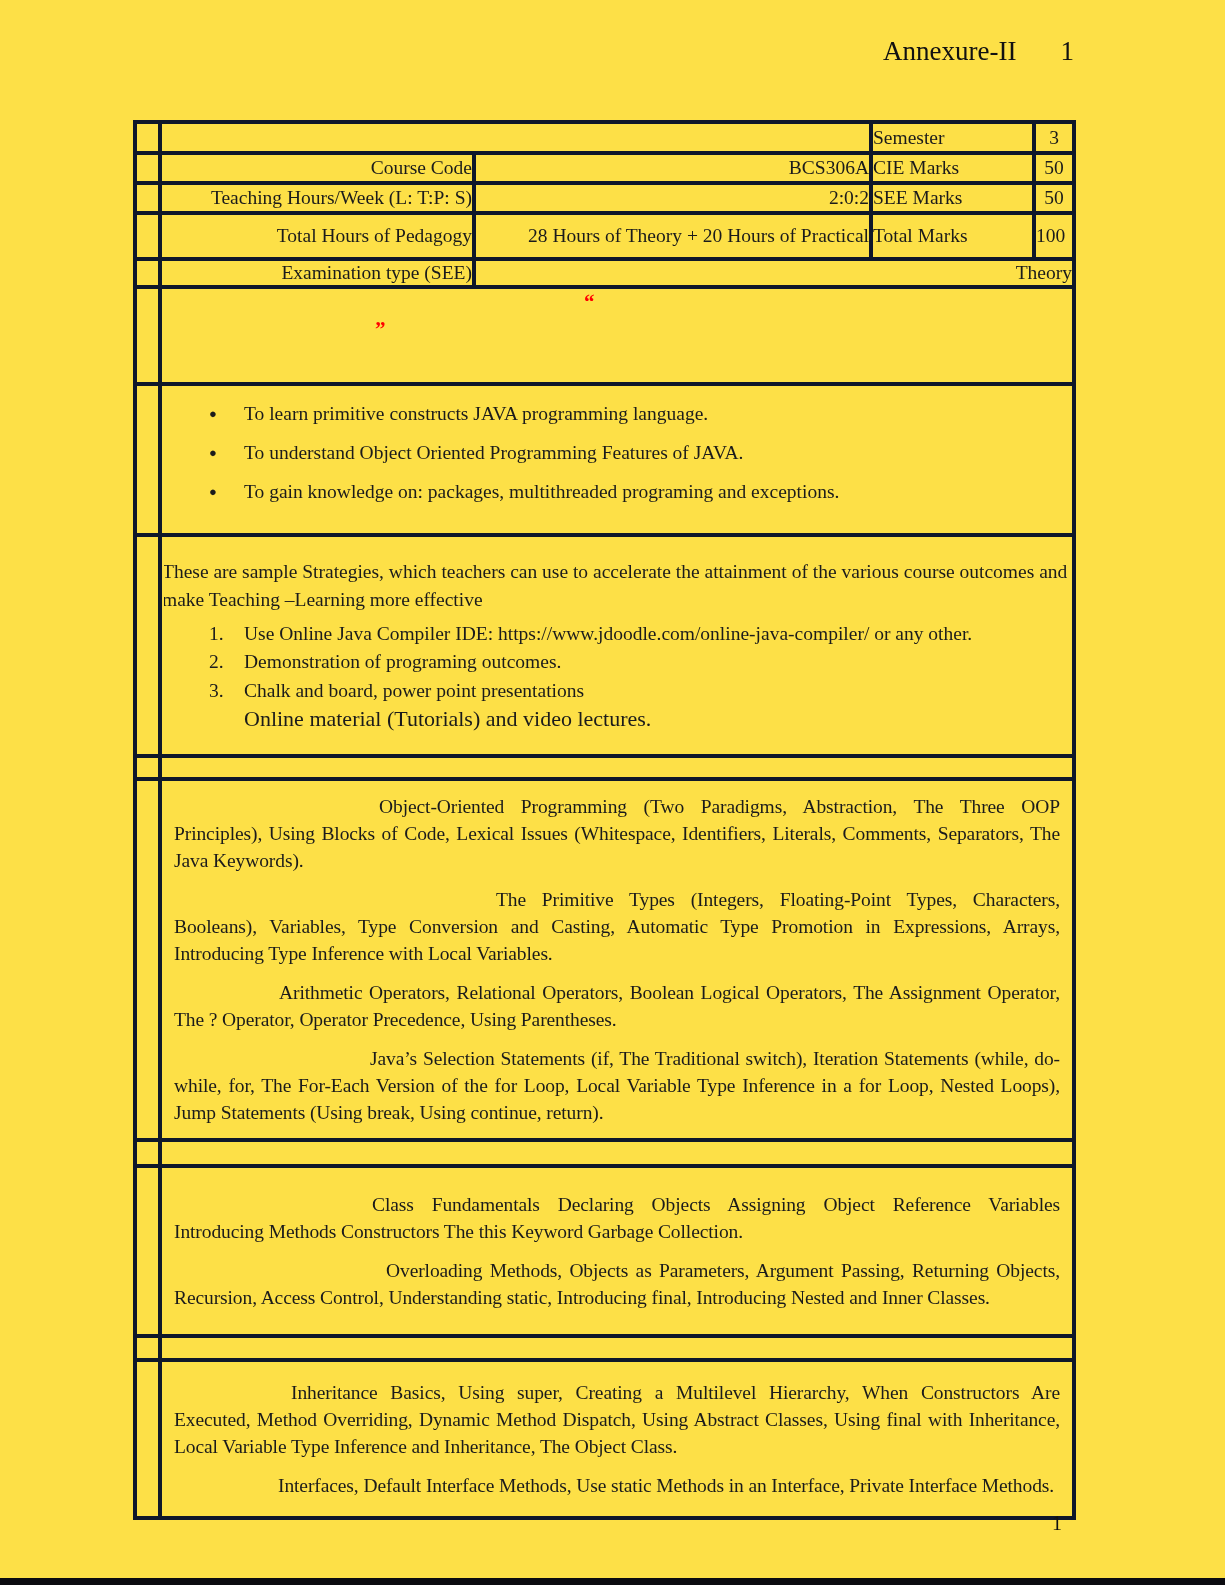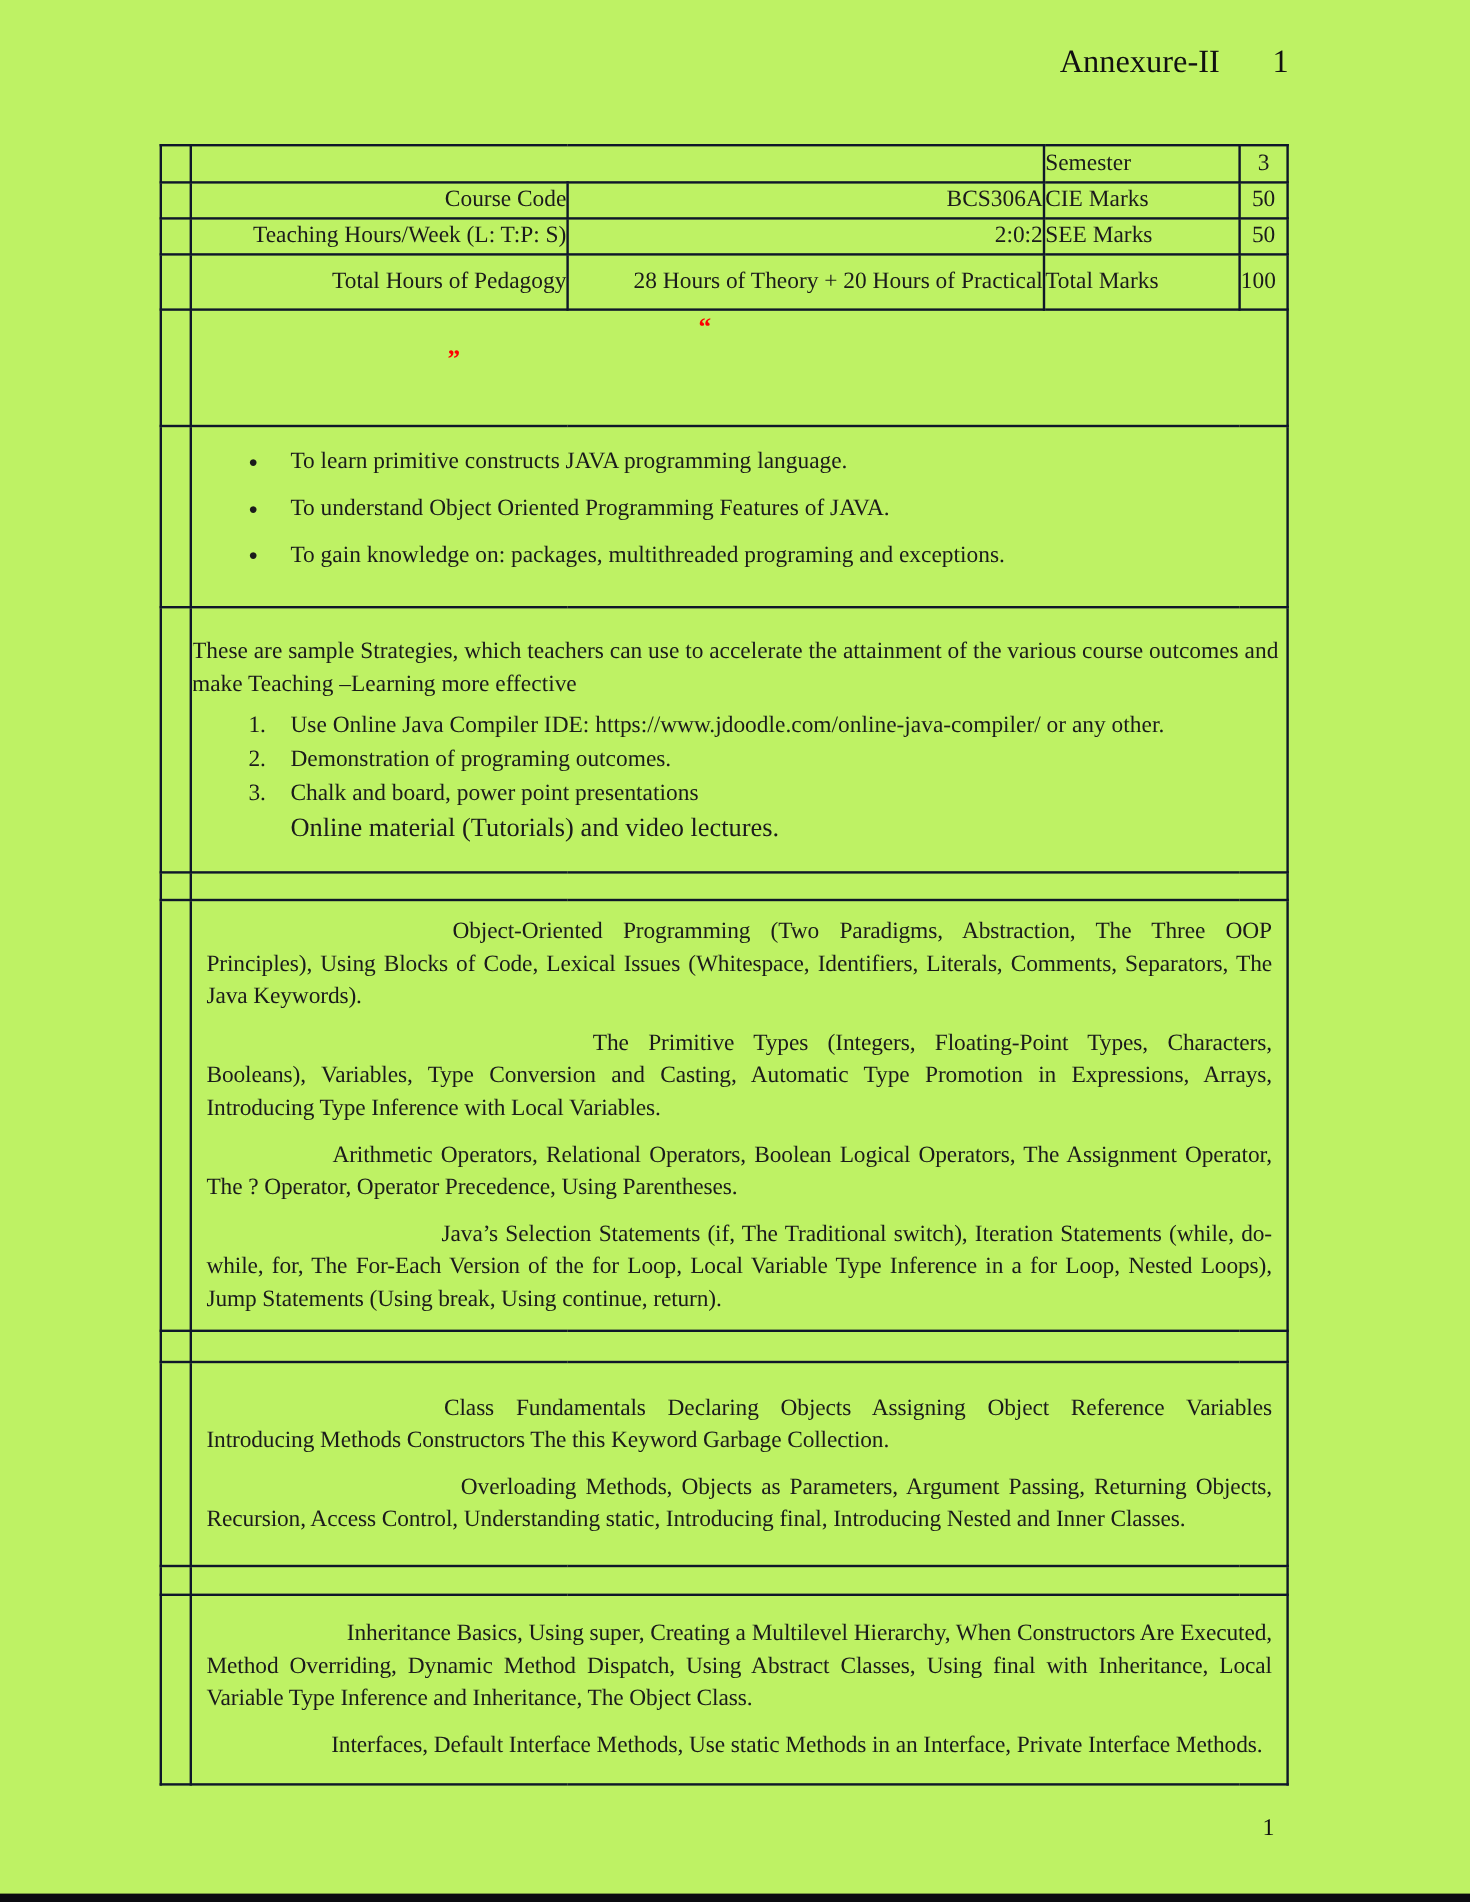--- a/index.html
+++ b/index.html
@@ -4,21 +4,21 @@
 <style>
   html, body {
     margin: 0;
     padding: 0;
     background: #ffffff;
   }
   .page {
     position: relative;
     width: 1225px;
     height: 1585px;
-    background: #bef264;
+    background: #fde047;
     font-family: "Liberation Serif", serif;
     color: #1b1b1b;
     overflow: hidden;
   }
   
   .annexure {
     position: absolute;
     top: 36px;
     right: 151px;
     display: flex;
@@ -32,21 +32,21 @@
     position: absolute;
     left: 133px;
     top: 120px;
     width: 939px;
     border-collapse: collapse;
     table-layout: fixed;
     font-size: 19.5px;
     color: #1b1b1b;
   }
   table.synopsis td {
-    border: 2px solid #0f172a;
+    border: 4px solid #0f172a;
     padding: 0;
     vertical-align: middle;
     overflow: hidden;
   }
   td.lbl   { text-align: right;  padding-left: 10px; padding-right: 4px; }
   td.val   { text-align: right; }
   td.rlbl  { text-align: left;  padding-left: 11px; }
   td.rval  { text-align: center; }
   td.vtop  { vertical-align: top; padding-top: 3px; }
   td.num-wrap {
@@ -174,20 +174,25 @@
 
     <tr style="height:46px">
       <td></td>
       <td class="lbl vtop">Total Hours of Pedagogy</td>
       <td class="val vtop">28 Hours of Theory + 20 Hours of Practical</td>
       <td class="rlbl">Total Marks</td>
       <td class="num-wrap">100</td>
     </tr>
 
 
+    <tr style="height:28px">
+      <td></td>
+      <td class="lbl">Examination type (SEE)</td>
+      <td colspan="3" class="val">Theory</td>
+    </tr>
 
     <tr style="height:97px">
       <td></td>
       <td colspan="4" class="quote-cell">
         <span class="q-mark q-open">“</span>
         <span class="q-mark q-close">”</span>
       </td>
     </tr>
 
     <tr style="height:151px">

